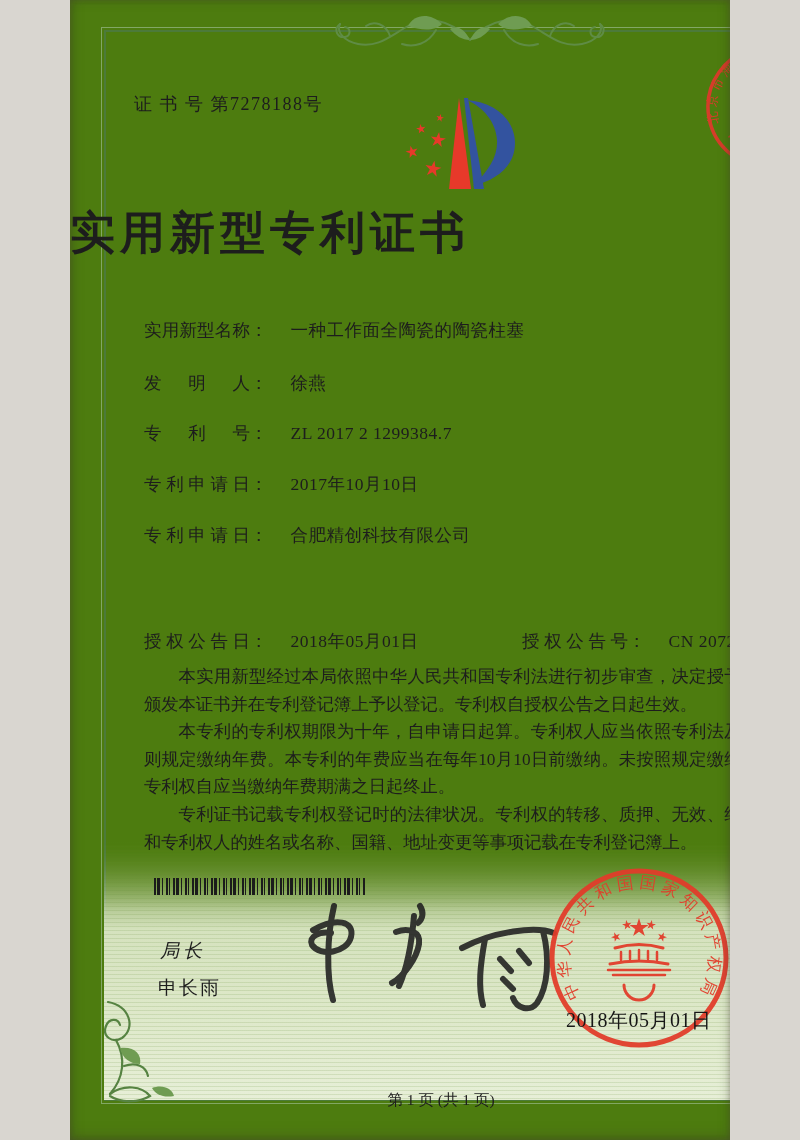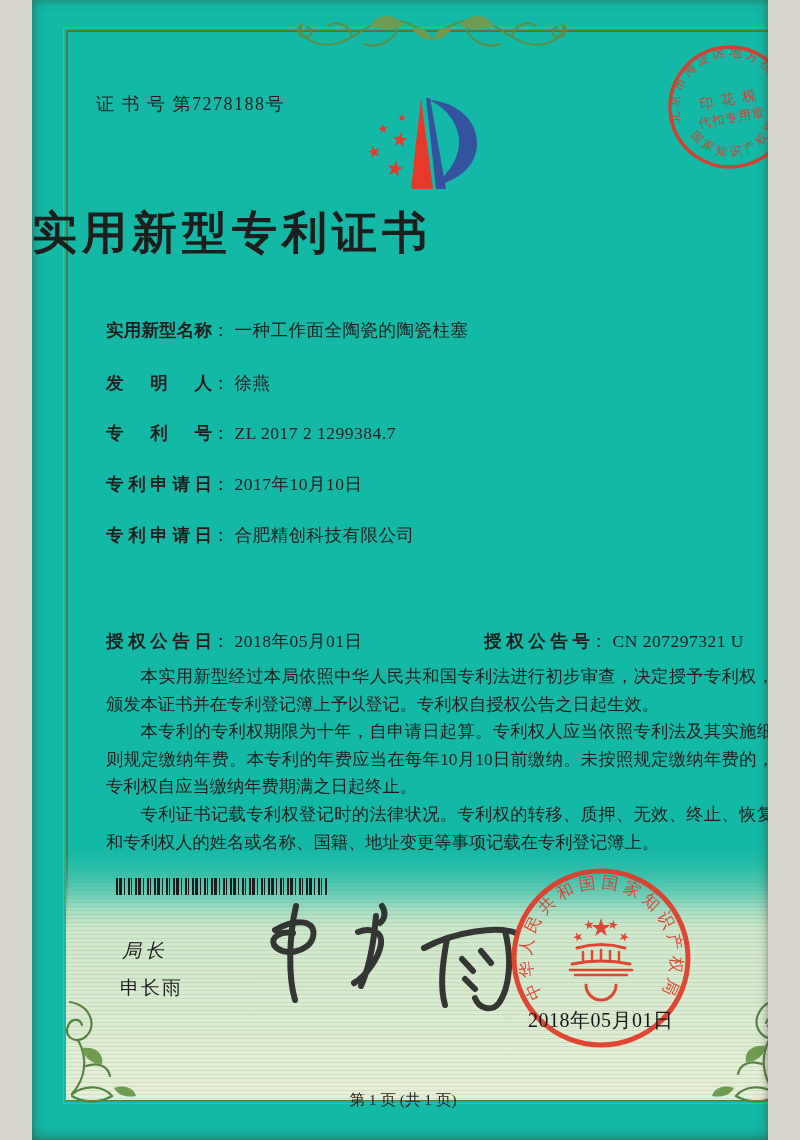--- a/index.html
+++ b/index.html
@@ -1,18 +1,18 @@
 <!DOCTYPE html>
 <html><head>
 <meta charset="utf-8">
 <style>
   html,body{margin:0;padding:0;background:#d9d6d0;}
   .page{
-    position:relative;width:736px;height:1140px;margin:0 auto;
-    background:#14b8a6;overflow:hidden;color:#1d1d1d;
+    position:relative;width:660px;height:1140px;margin:0 auto;
+    background:#4d7c0f;overflow:hidden;color:#1d1d1d;
     font-family:"Liberation Serif","DejaVu Serif",serif;
   }
   .page::after{
     content:"";position:absolute;inset:0;pointer-events:none;z-index:9;
     box-shadow:
       inset 0 0 5px rgba(90,85,75,.25),
       inset 10px 0 14px -10px rgba(60,55,45,.45),
       inset -9px 0 12px -9px rgba(60,55,45,.35),
       inset 0 -12px 16px -12px rgba(60,55,45,.5),
       inset 0 9px 12px -9px rgba(60,55,45,.3);
@@ -24,22 +24,22 @@
     background:
       repeating-linear-gradient(180deg, rgba(122,158,82,.20) 0 1px, rgba(122,158,82,0) 1px 4px),
       linear-gradient(180deg, rgba(230,238,214,0) 0%, rgba(228,237,209,.9) 35%, #e7efd7 100%);
     -webkit-mask-image:linear-gradient(180deg,transparent 0%,#000 28%,#000 100%);
     mask-image:linear-gradient(180deg,transparent 0%,#000 28%,#000 100%);
   }
   .abs{position:absolute;}
   .cert-no{left:64px;top:92px;font-size:18px;letter-spacing:1.5px;z-index:2;}
   .title{left:0;width:800px;top:203px;text-align:left;font-size:45px;font-weight:bold;letter-spacing:5px;z-index:2;}
   .row{left:74px;font-size:17.5px;z-index:2;white-space:nowrap;}
-  .row .lbl{display:inline-block;width:106px;text-align:justify;text-align-last:justify;font-weight:bold;}
-  .row .val{margin-left:5px;letter-spacing:.5px;}
+  .row .lbl{display:inline-block;width:106px;text-align:justify;text-align-last:justify;}
+  .row .val{margin-left:23px;letter-spacing:.5px;}
   .row .val.wrap{display:inline-block;white-space:normal;width:548px;vertical-align:top;line-height:26px;}
   .body-text{left:74px;top:663px;width:668px;font-size:17.3px;line-height:27.6px;text-align:justify;z-index:2;}
   .body-text p{margin:0;text-indent:2em;}
   .barcode{
     left:84px;top:878px;width:212px;height:17px;z-index:2;
     background:repeating-linear-gradient(90deg,
       #1b1b1b 0 2px, transparent 2px 3px,
       #1b1b1b 3px 6px, transparent 6px 8px,
       #1b1b1b 8px 9px, transparent 9px 12px,
       #1b1b1b 12px 14px, transparent 14px 15px,

